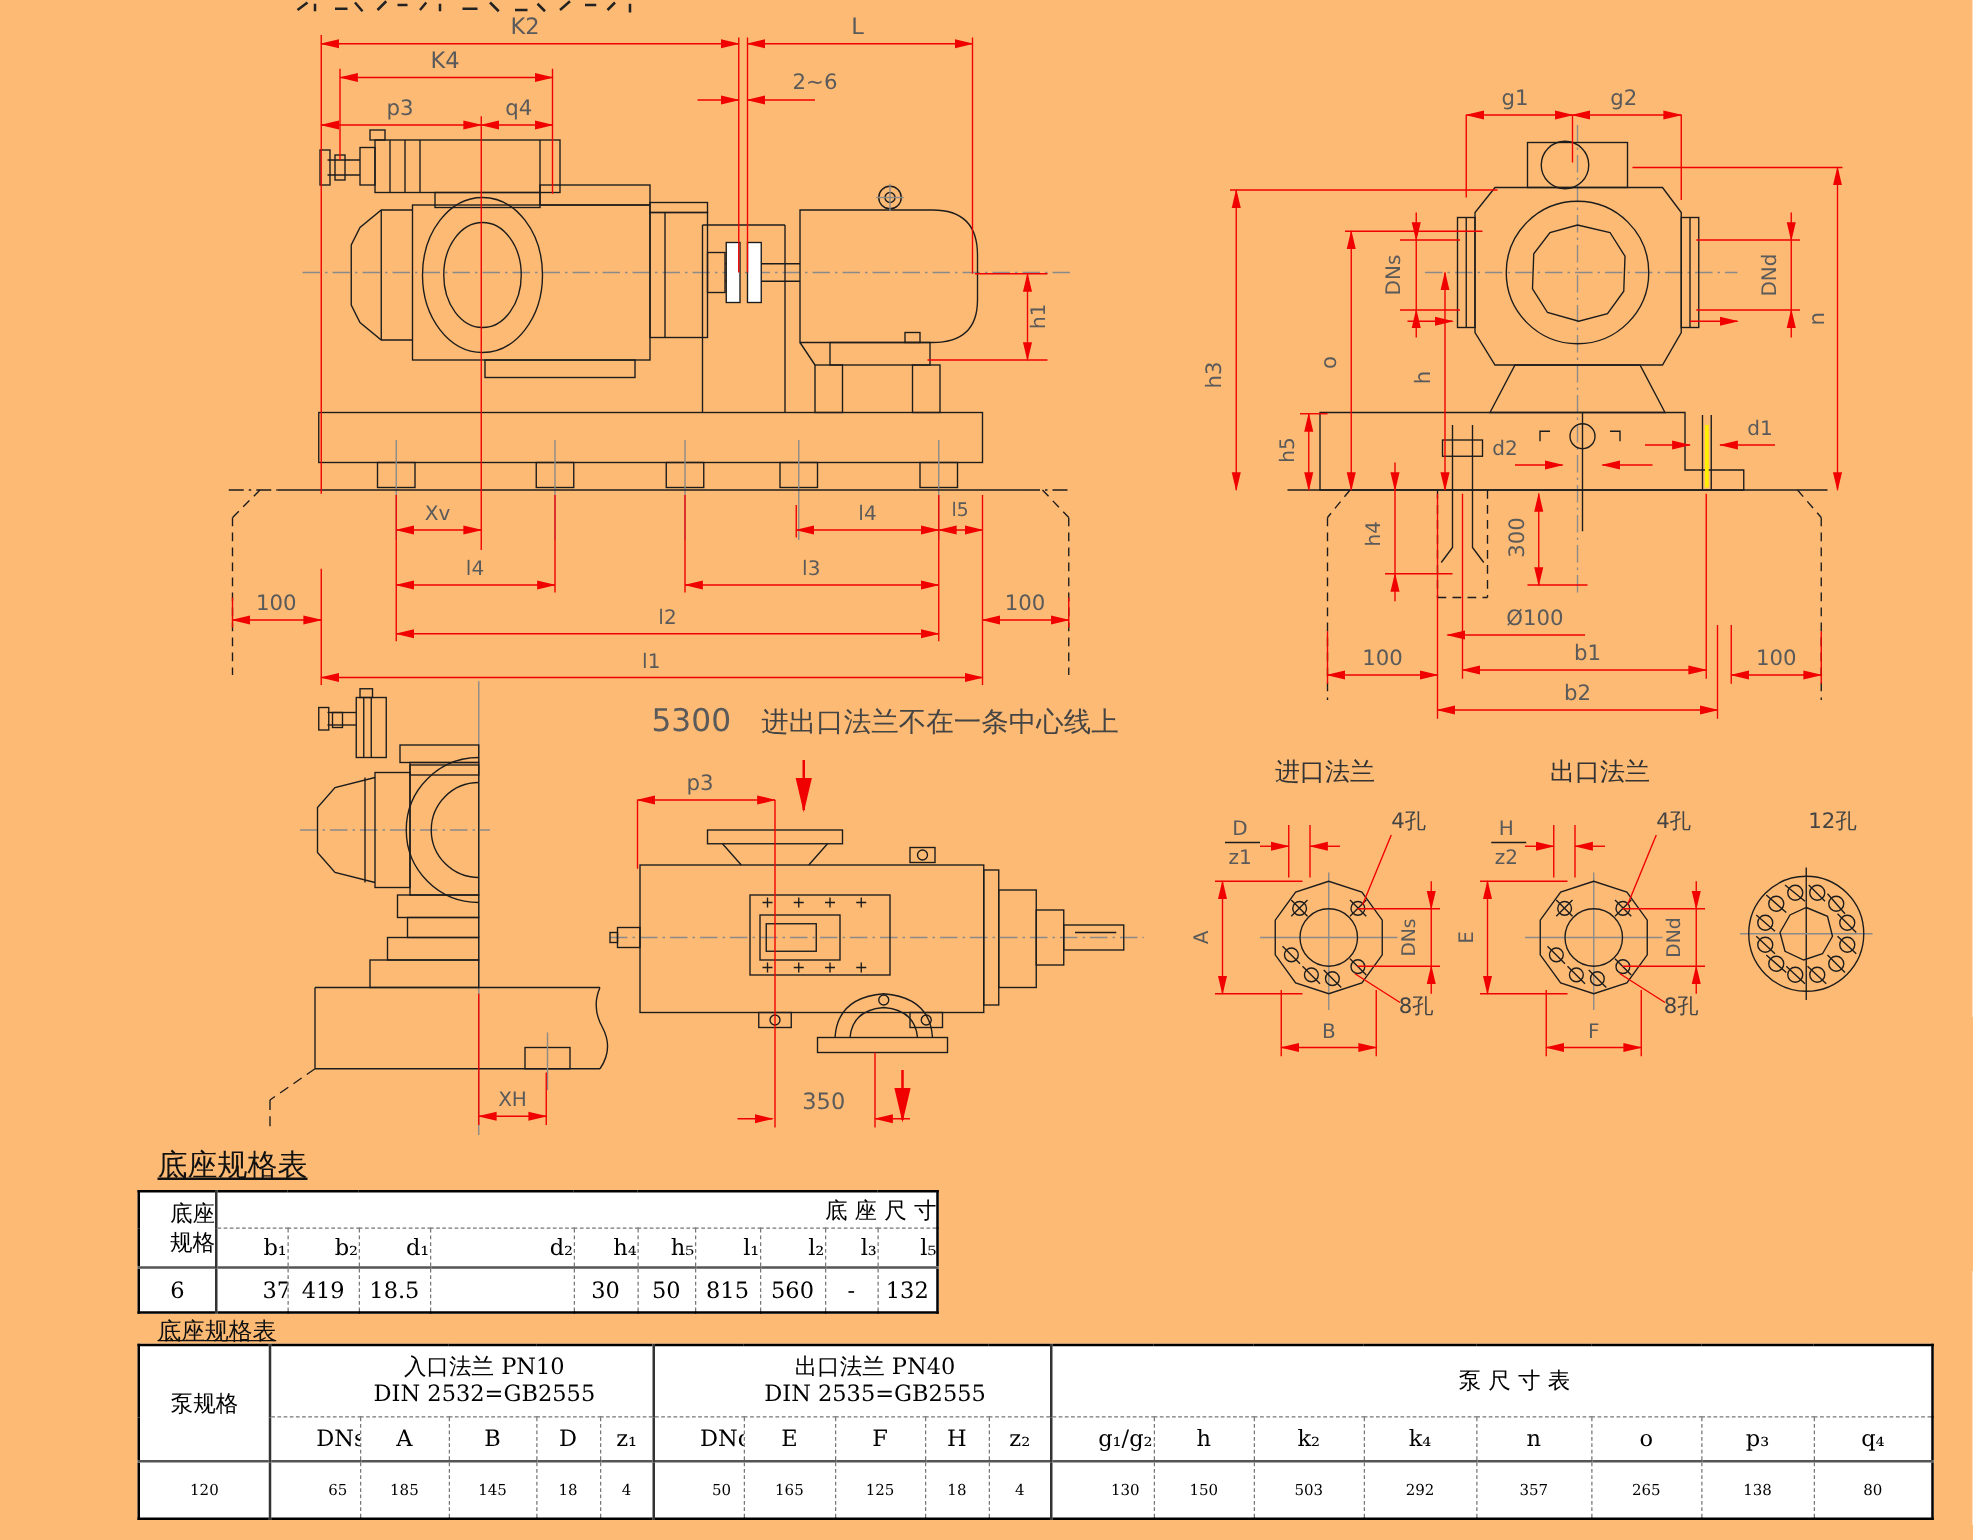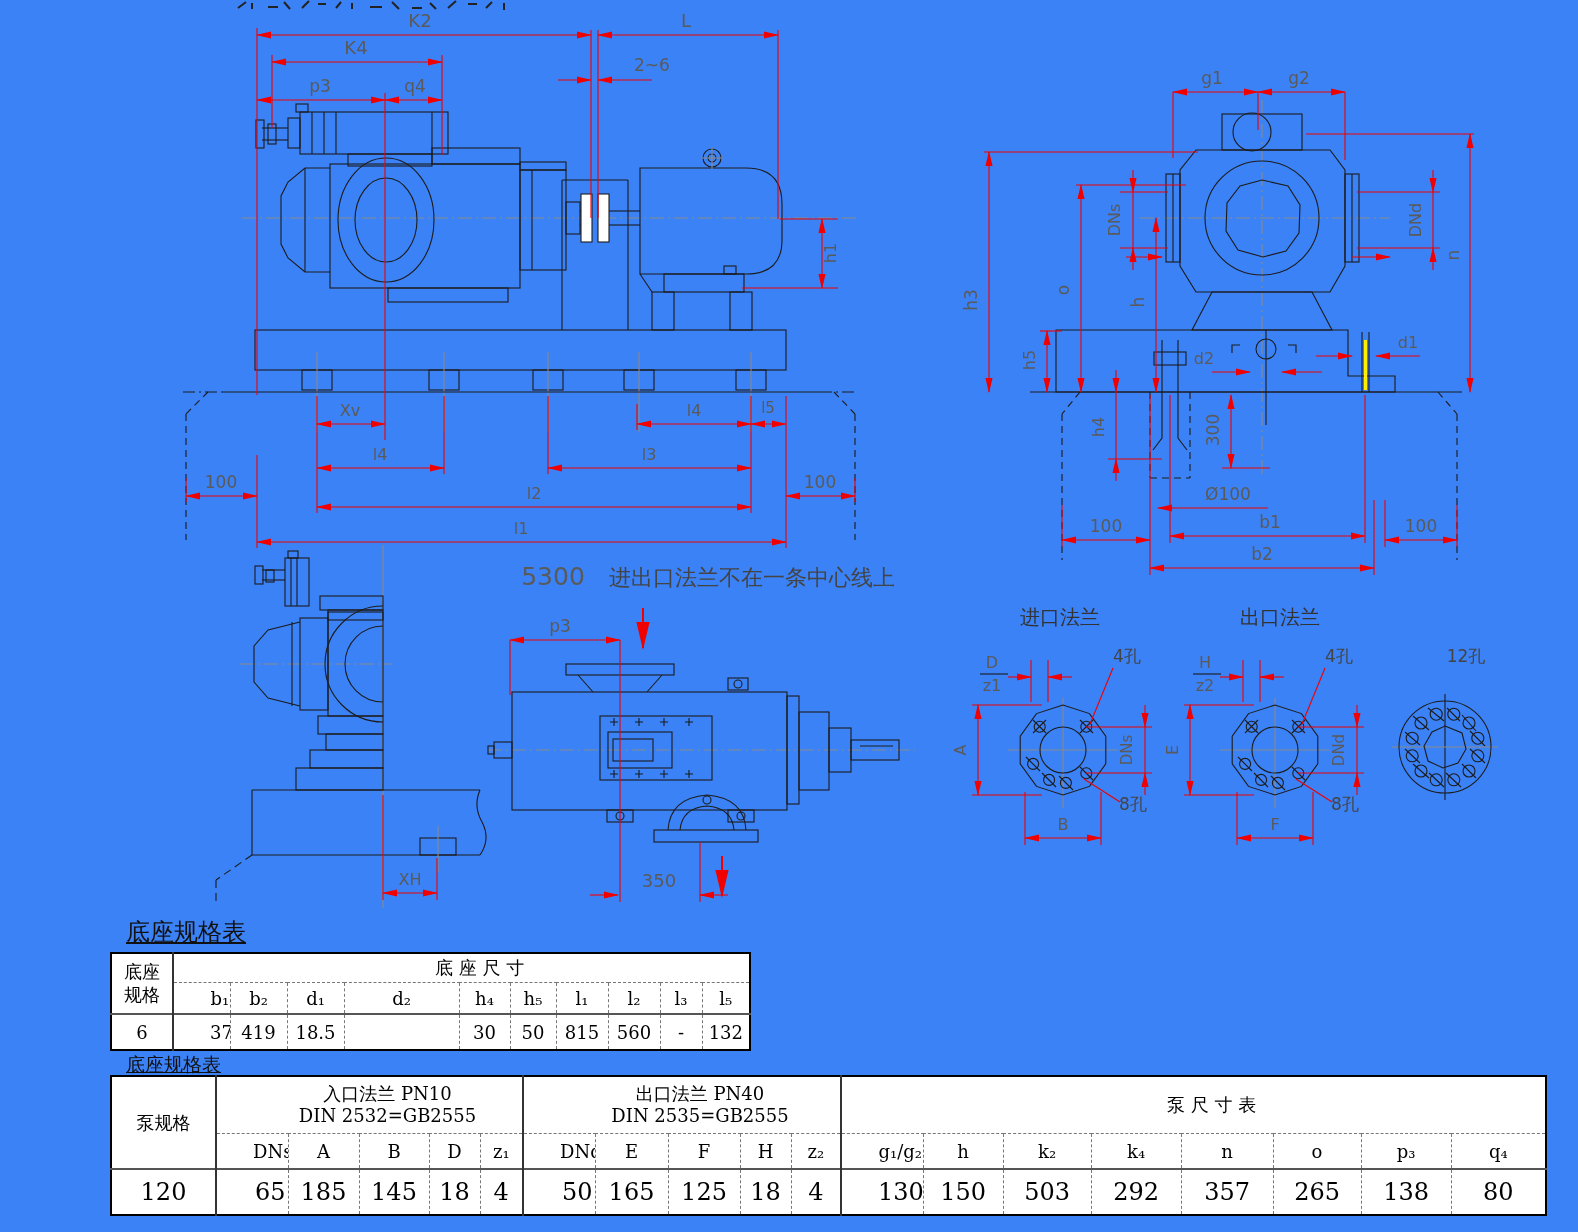--- a/index.html
+++ b/index.html
@@ -1,30 +1,30 @@
 <!DOCTYPE html>
 <html><head>
 <meta charset="utf-8">
 <style>
   html,body{margin:0;padding:0;background:#fff;}
-  .stage{position:relative;width:1578px;height:1232px;background:#3b82f6;overflow:hidden;
+  .stage{position:relative;width:1578px;height:1232px;background:#fdba74;overflow:hidden;
          font-family:"DejaVu Sans",sans-serif;}
   svg{position:absolute;left:0;top:0;}
   .tbl-title{position:absolute;color:#111;font-family:"DejaVu Serif","Liberation Serif",serif;text-decoration:underline;}
   table{border-collapse:collapse;table-layout:fixed;position:absolute;background:#fff;
         font-family:"DejaVu Serif","Liberation Serif",serif;color:#000;}
   table{border:2px solid #000;}
   th,td{border:1px dashed #777;text-align:center;font-weight:normal;padding:0;overflow:hidden;white-space:nowrap;}
   tr.data td{border-top:2px solid #555;}
   .gsep{border-left:2px solid #333;padding-left:36px;}
   #t1{left:110px;top:952px;width:639px;}
-  #t1 th{font-size:18px;} #t1 td{font-size:18px;}
+  #t1 th{font-size:18px;text-align:right;} #t1 td{font-size:18px;}
   #t1 tr.gh th{height:28px;} #t1 tr.ch th{height:30px;} #t1 tr.data td{height:34px;}
   #t2{left:110px;top:1075px;width:1435px;}
-  #t2 th{font-size:18px;} #t2 td{font-size:24px;}
+  #t2 th{font-size:18px;} #t2 td{font-size:12px;}
   #t2 tr.gh th{height:56px;} #t2 tr.ch th{height:34px;} #t2 tr.data td{height:44px;}
   .two l{display:block;line-height:1.25;font-style:normal;}
 </style>
 </head>
 <body>
 
 <div class="stage">
 
 <svg width="1578" height="1232" viewBox="0 0 1578 1232">
   <defs>

